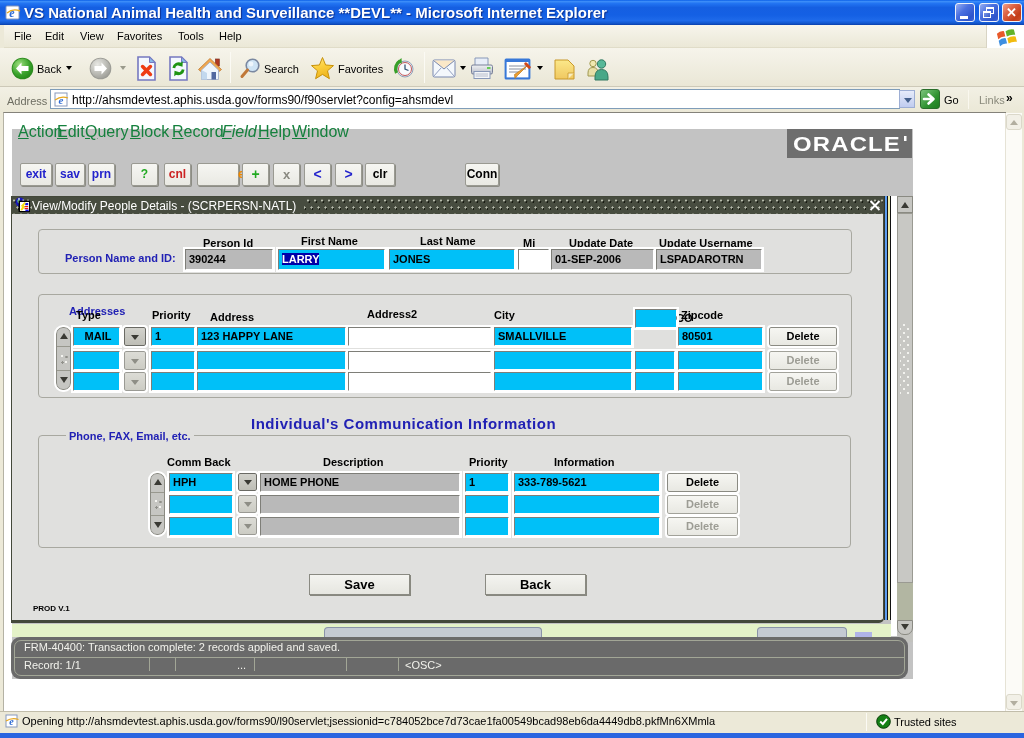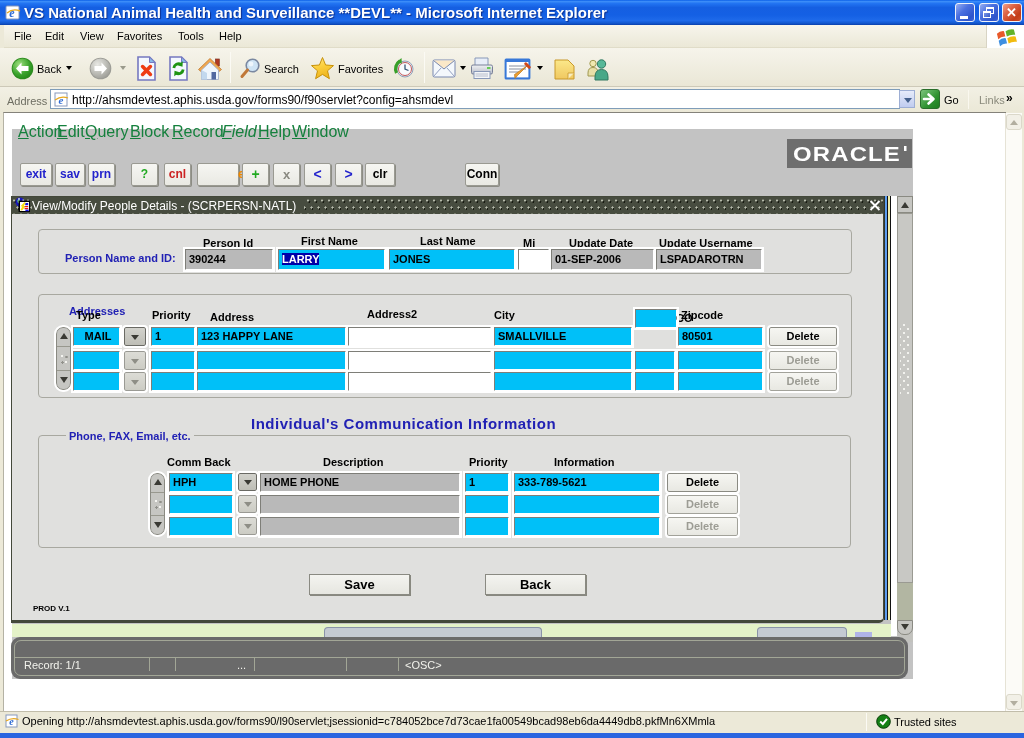--- a/index.html
+++ b/index.html
@@ -36,21 +36,21 @@
 #gotext { left:944px; top:94px; font-size:11px; }
 #linkstext { left:979px; top:94px; font-size:11px; color:#8a8a7c; }
 #chev { left:1006px; top:91px; font-size:12px; font-weight:bold; }
 
 
 #content { left:3px; top:112px; width:1003px; height:599px; background:#fff; border-top:1px solid #84827a; border-left:1px solid #b4b2a4; }
 
 
 #applet { left:12px; top:129px; width:901px; height:550px; background:#c3c3c3; }
 #appmenu span { position:absolute; top:123px; font-size:16px; color:#15803d; }
-#oralogo { left:787px; top:139px; width:125px; height:29px; background:#6e6e6e; color:#fff; font-weight:bold; font-size:19px; text-align:center; line-height:29px; letter-spacing:1px; }
+#oralogo { left:787px; top:129px; width:125px; height:29px; background:#6e6e6e; color:#fff; font-weight:bold; font-size:19px; text-align:center; line-height:29px; letter-spacing:1px; }
 .obtn { top:163px; height:23px; background:linear-gradient(#f6f6f2,#e9e9e3); border:1px solid #9a9a92; border-radius:2px; box-shadow:1px 1px 0 #8c8c84; font-weight:bold; font-size:12px; text-align:center; line-height:21px; }
 
 
 #mdiwin { left:11px; top:196px; width:873px; height:427px; background:#e0e0de; border:1px solid #43483a; border-bottom-width:3px; border-bottom-right-radius:5px; }
 #wtitle { left:12px; top:197px; width:871px; height:17px; background-color:#474c3f;
   background-image:radial-gradient(circle at 2px 3.5px,#b7bbac 0,#b7bbac 0.9px,transparent 1.25px),radial-gradient(circle at 3.4px 4.9px,#181b12 0,#181b12 0.9px,transparent 1.25px),radial-gradient(circle at 5.5px 10.5px,#b7bbac 0,#b7bbac 0.9px,transparent 1.25px),radial-gradient(circle at 6.9px 11.9px,#181b12 0,#181b12 0.9px,transparent 1.25px);
   background-size:7px 14px; }
 #wtitletext { left:20px; top:2px; font-size:12px; color:#fff; background:#474c3f; padding:0 8px 0 0; }
 
 
@@ -455,20 +455,21 @@
     <div class="tri-down" style="margin-top:3px;"></div>
   </div>
 
 <div class="abs" style="left:12px; top:624px; width:879px; height:13px; background:#e4f2c8;"></div>
 <div class="abs" style="left:324px; top:627px; width:218px; height:11px; background:#c4cad2; border:1px solid #8a93a8; border-bottom:none; border-radius:4px 4px 0 0;"></div>
 <div class="abs" style="left:757px; top:627px; width:90px; height:11px; background:#c4cad2; border:1px solid #8a93a8; border-bottom:none; border-radius:4px 4px 0 0;"></div>
 <div class="abs" style="left:855px; top:632px; width:17px; height:5px; background:#b0b4e8;"></div>
 
 <div class="abs" id="fstatus">
   <div class="abs" id="fstatusin"></div>
+  <span style="left:13px; top:4px;">FRM-40400: Transaction complete: 2 records applied and saved.</span>
   <div class="abs" style="left:4px; top:20px; width:889px; height:1px; background:#a2a696;"></div>
   <span style="left:13px; top:22px;">Record: 1/1</span>
   <span style="left:226px; top:22px;">...</span>
   <span style="left:394px; top:22px;">&lt;OSC&gt;</span>
   <div class="vsep" style="left:138px; top:21px;"></div>
   <div class="vsep" style="left:164px; top:21px;"></div>
   <div class="vsep" style="left:243px; top:21px;"></div>
   <div class="vsep" style="left:335px; top:21px;"></div>
   <div class="vsep" style="left:387px; top:21px;"></div>
 </div>

